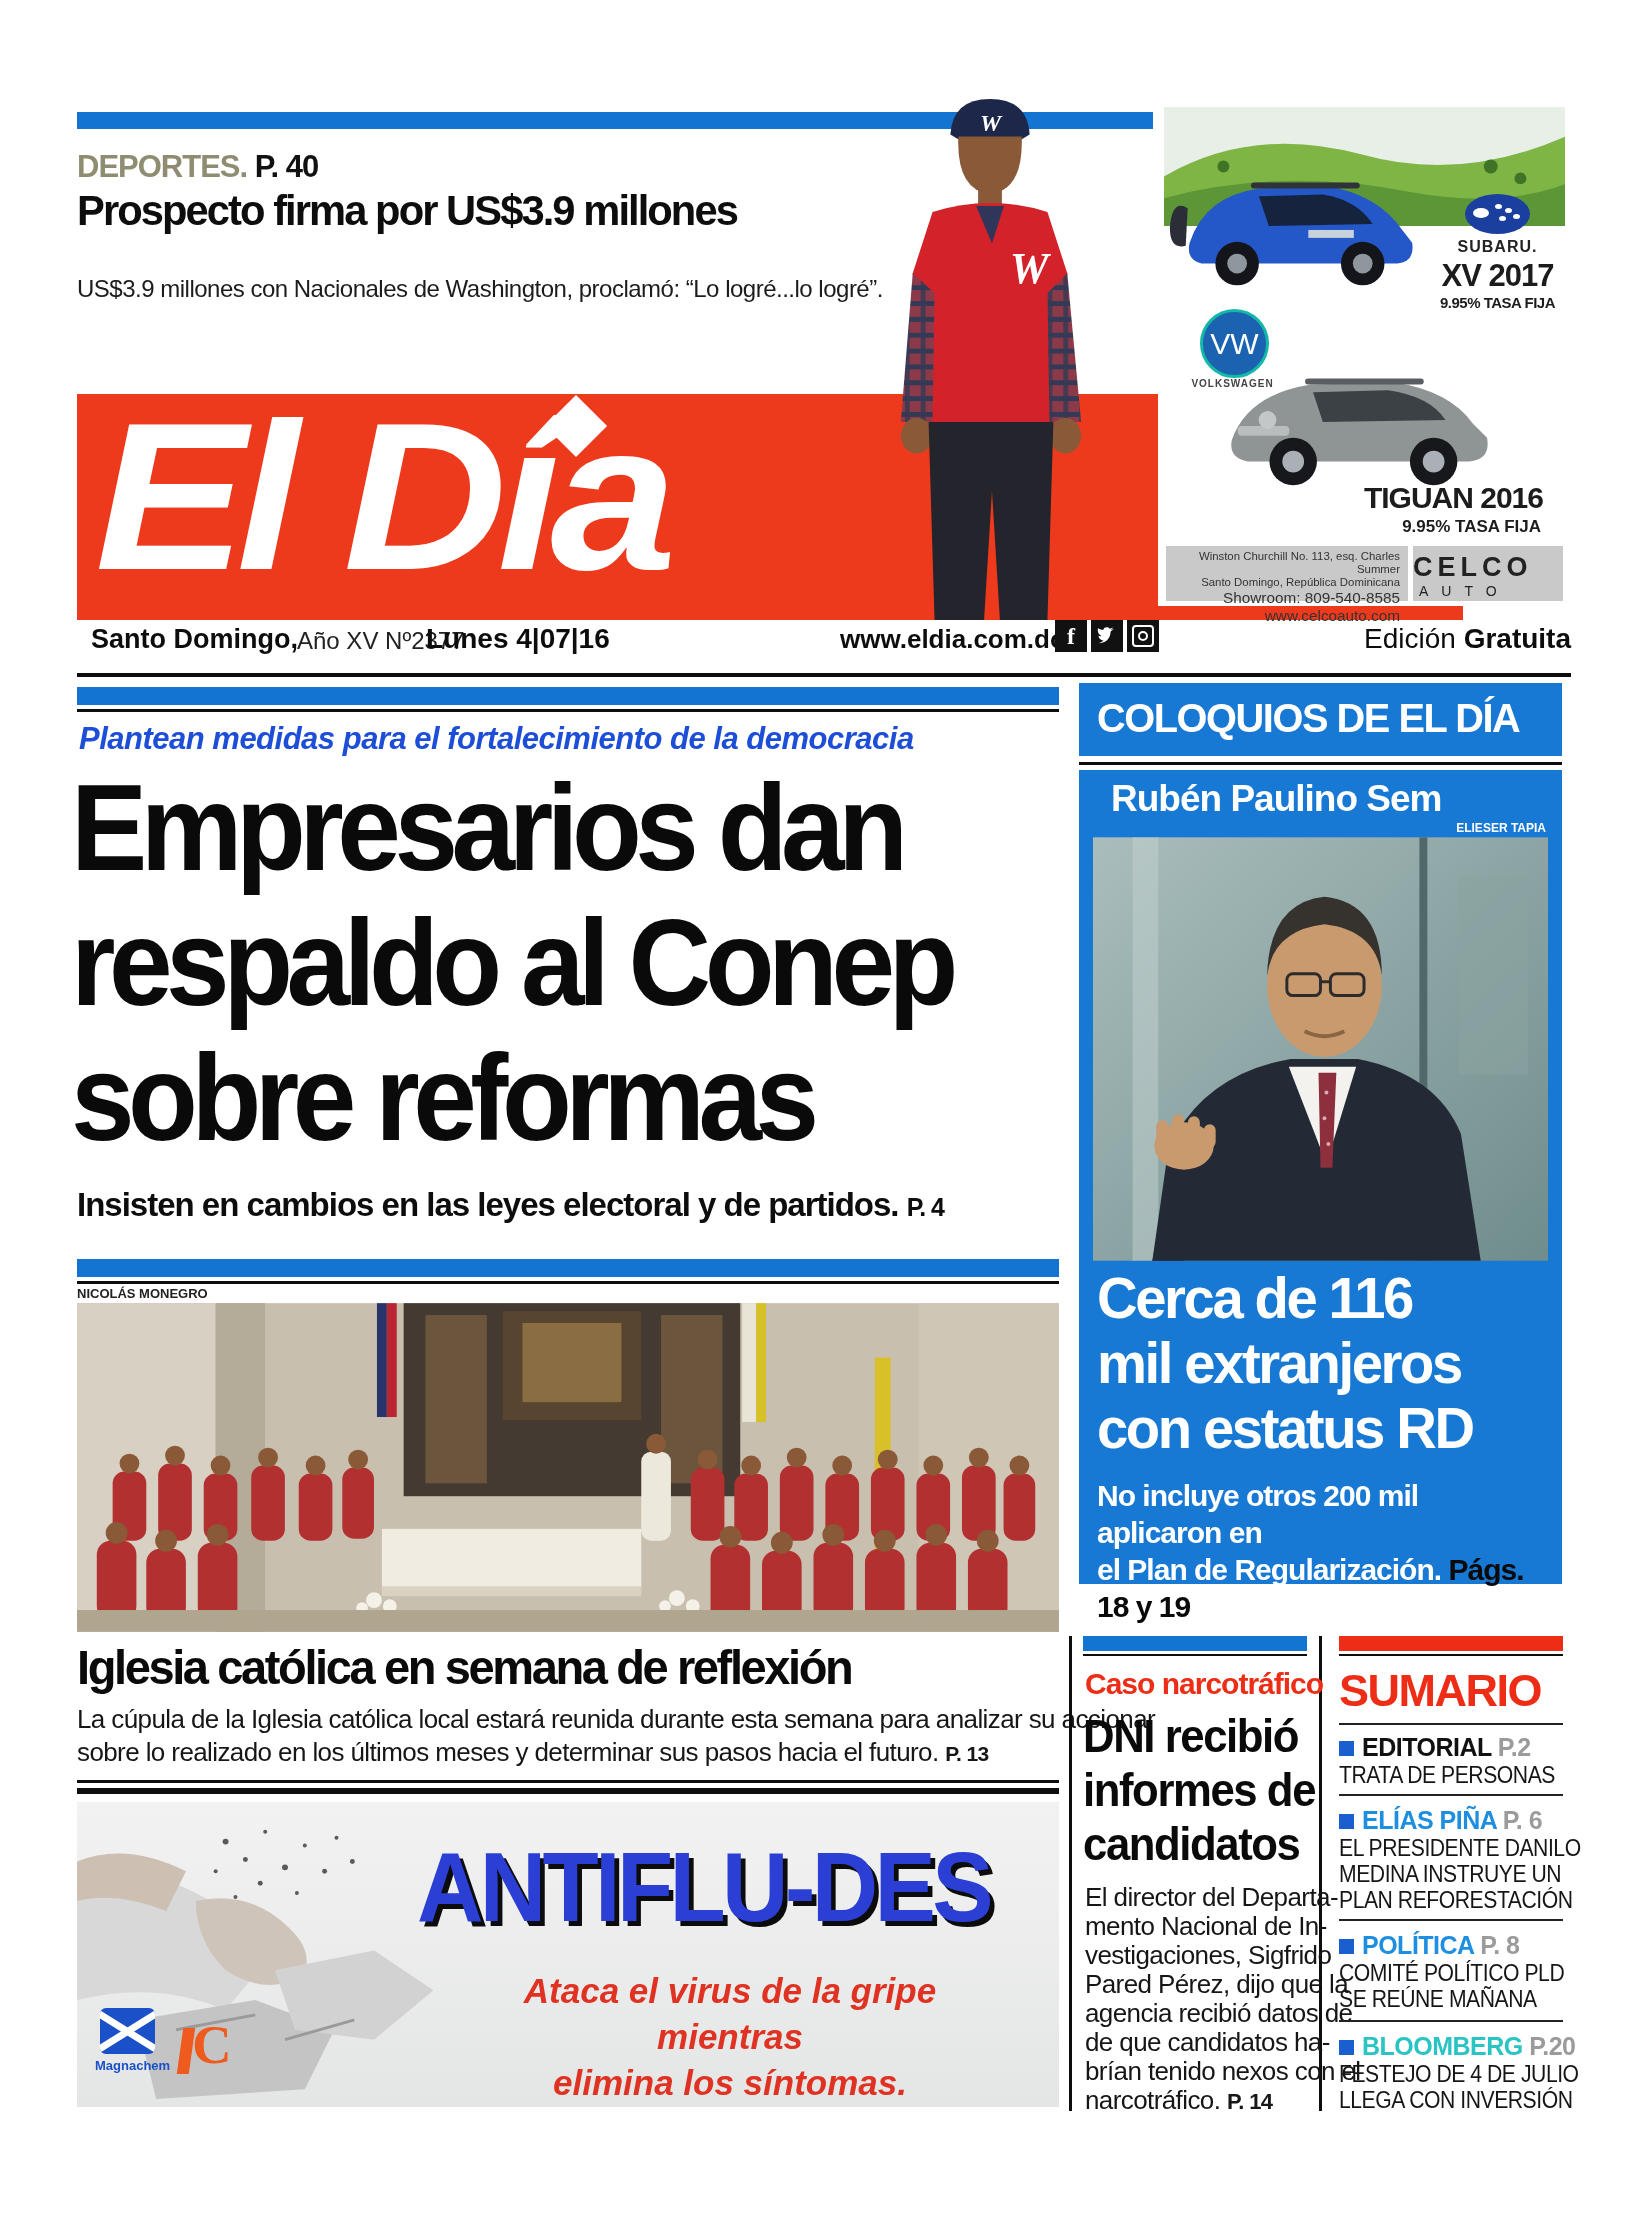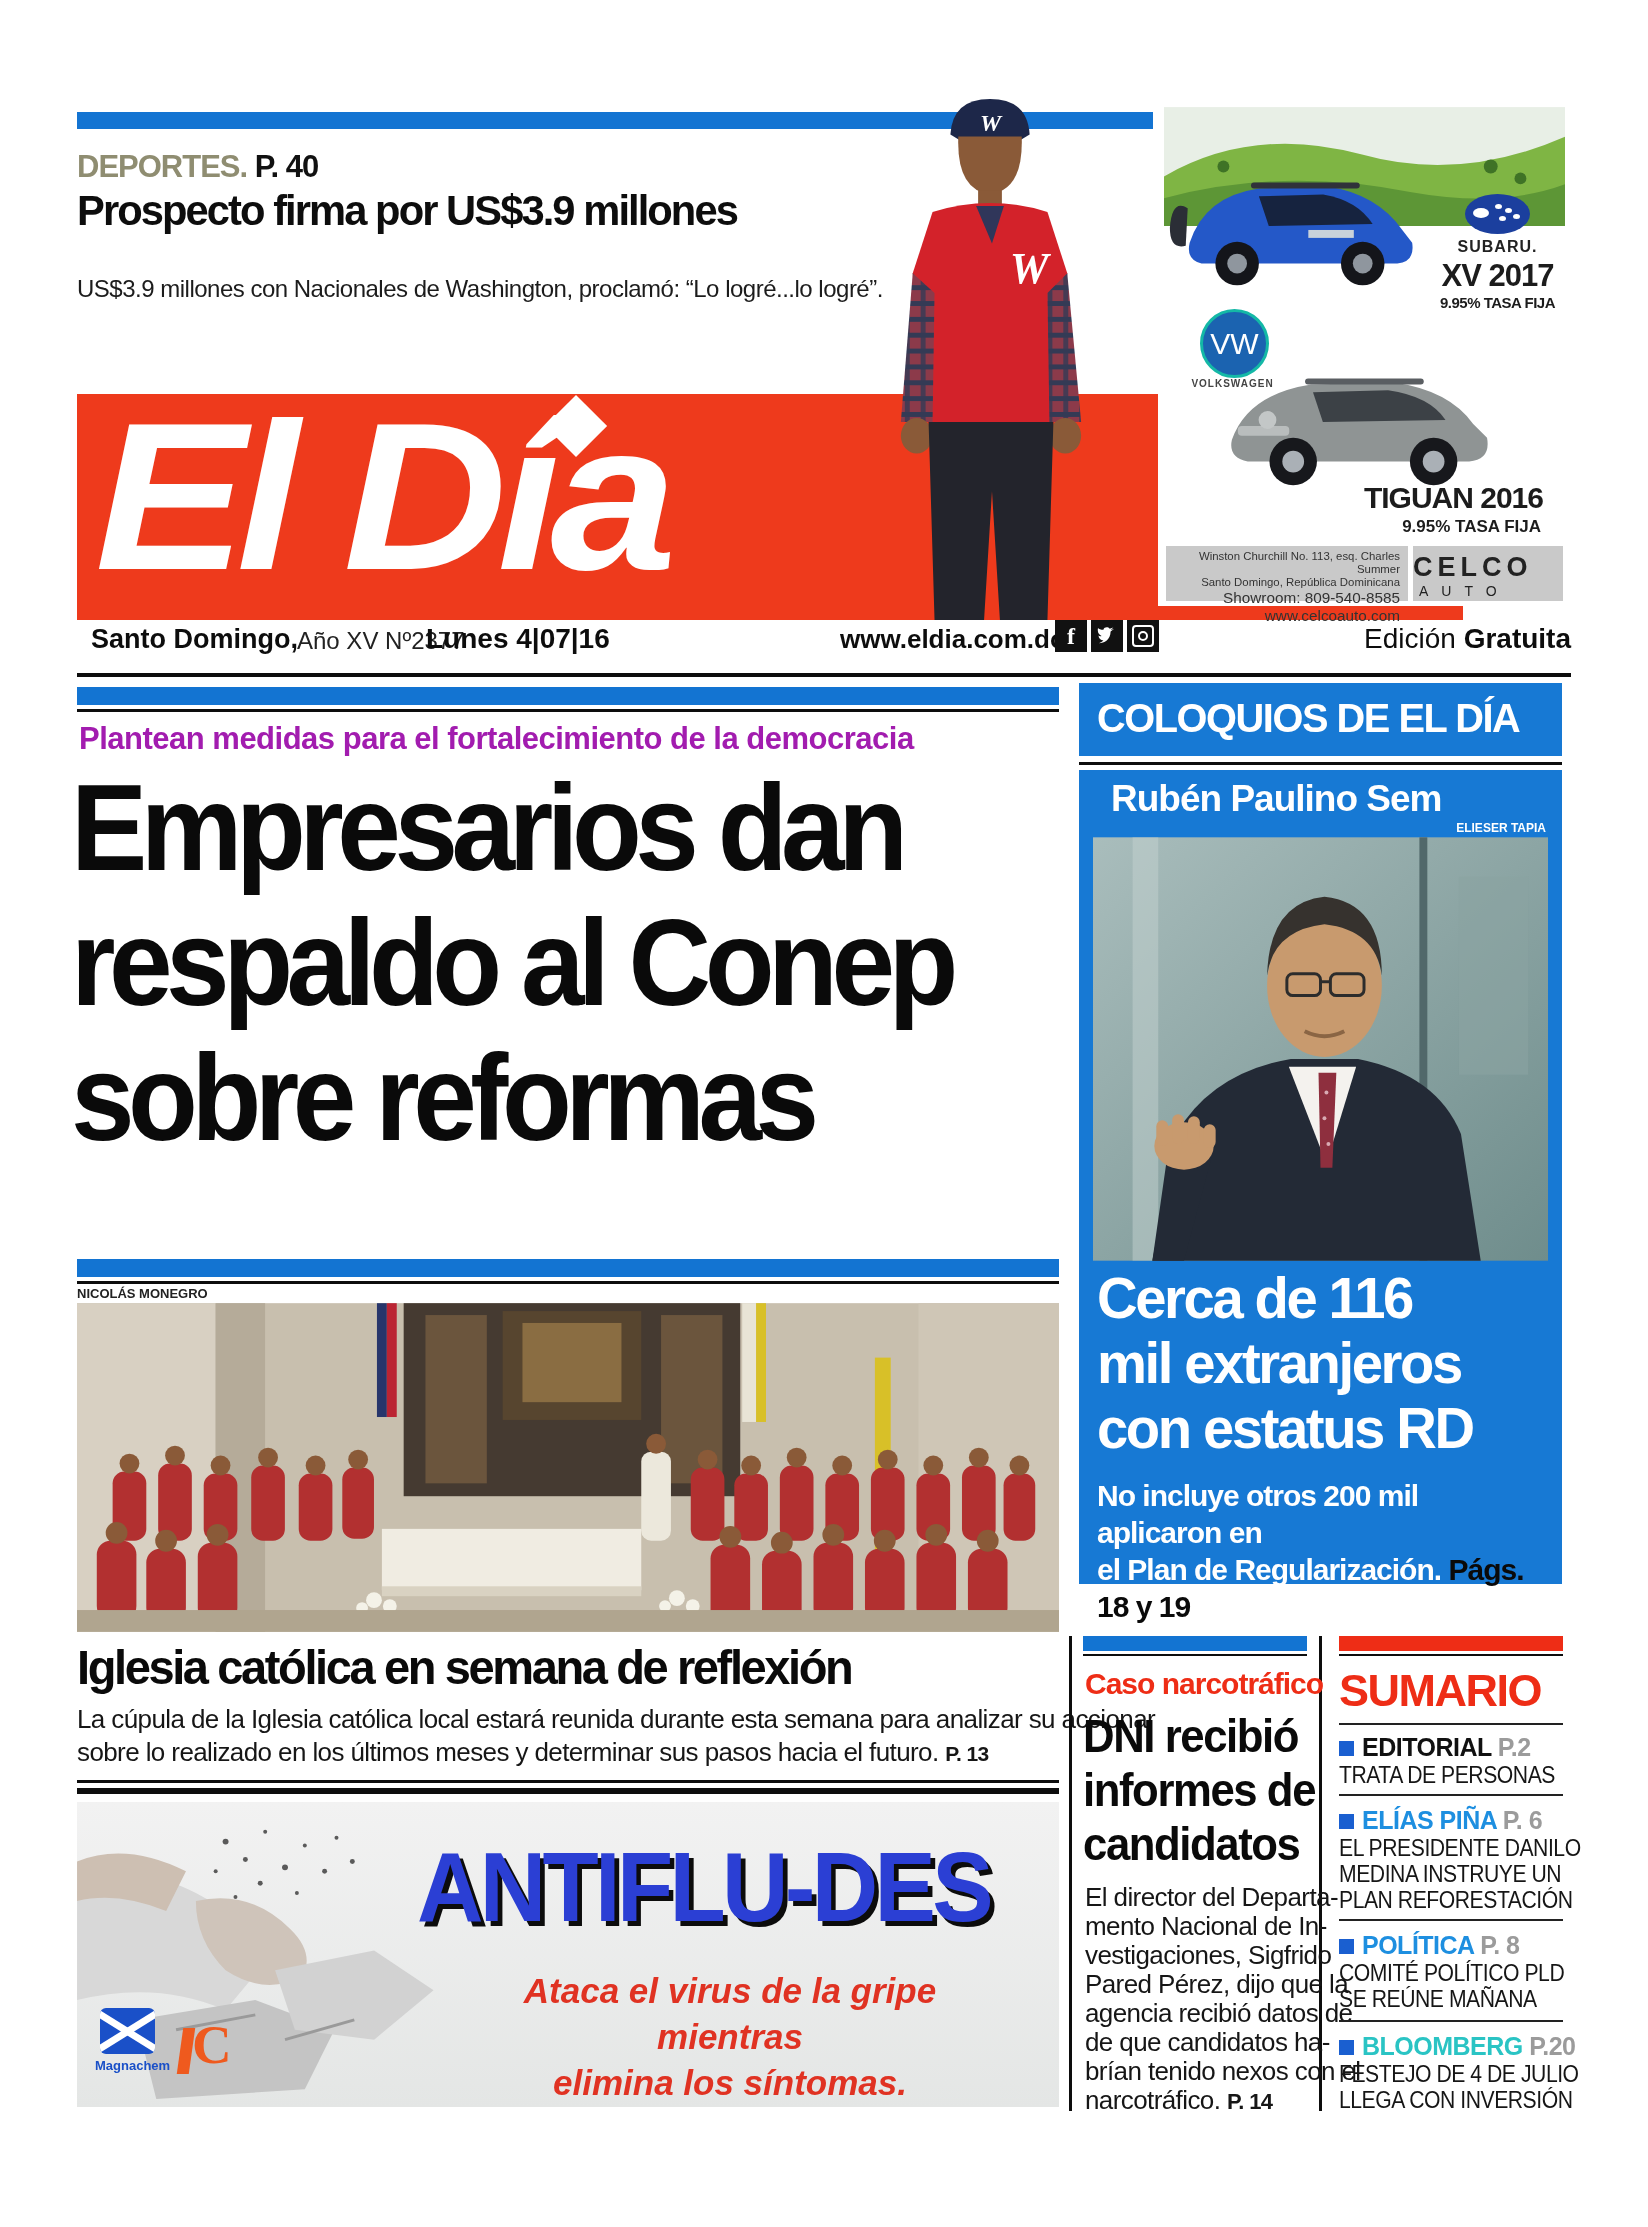--- a/index.html
+++ b/index.html
@@ -30,21 +30,21 @@
   .soc .f{font-family:"Liberation Serif",serif;font-weight:bold;font-size:24px;}
   .cam{width:18px;height:18px;border:2px solid #fff;border-radius:4px;position:relative;}
   .cam:after{content:"";position:absolute;left:4px;top:4px;width:6px;height:6px;border:2px solid #fff;border-radius:50%;}
   .dl-ed{right:77px;top:623px;font-size:28px;color:#0d0d0d;}
   .dl-ed .b{font-weight:bold;}
   .rule-full{left:77px;top:673px;width:1494px;height:4px;background:#0d0d0d;}
 
   
   .bluebar-a{left:77px;top:687px;width:982px;height:18px;background:#1374d2;}
   .thinline-a{left:77px;top:709px;width:982px;height:3px;background:#0d0d0d;}
-  .kicker2{left:79px;top:721px;font-size:31px;font-weight:bold;color:#a21caf;letter-spacing:-0.5px;}
+  .kicker2{left:79px;top:721px;font-size:31px;font-weight:bold;color:#1d4ed8;letter-spacing:-0.5px;font-style:italic;}
   .h-main{left:71px;top:760px;font-size:123px;line-height:135px;font-weight:bold;color:#0a0a0a;letter-spacing:-7px;transform:scaleX(.93);transform-origin:0 0;}
   .sub-main{left:77px;top:1186px;font-size:33px;font-weight:bold;color:#0d0d0d;letter-spacing:-1px;}
   .sub-main .pg{font-size:25px;}
   .bluebar-b{left:77px;top:1259px;width:982px;height:18px;background:#1374d2;}
   .thinline-b{left:77px;top:1281px;width:982px;height:3px;background:#0d0d0d;}
   .credit-l{left:77px;top:1286px;width:982px;text-align:left;font-size:13px;font-weight:bold;color:#222;}
   .church{left:77px;top:1303px;width:982px;height:329px;}
   .h-iglesia{left:77px;top:1639px;font-size:49px;font-weight:bold;color:#0a0a0a;letter-spacing:-2.5px;transform:scaleX(.96);transform-origin:0 0;}
   .p-iglesia{left:77px;top:1703px;font-size:26px;line-height:33px;color:#161616;letter-spacing:-0.6px;}
   .p-iglesia .pg{font-weight:bold;font-size:21px;}
@@ -253,20 +253,24 @@
   </div>
   <div class="abs rule-full"></div>
 
   <div class="abs bluebar-a"></div>
   <div class="abs thinline-a"></div>
   <div class="abs kicker2">Plantean medidas para el fortalecimiento de la democracia</div>
   <div class="abs h-main">
     <div>Empresarios dan</div>
     <div>respaldo al Conep</div>
     <div>sobre reformas</div>
+  </div>
+  <div class="abs sub-main">
+    <span>Insisten en cambios en las leyes electoral y de partidos.</span>
+    <span class="pg">P. 4</span>
   </div>
 
   <div class="abs bluebar-b"></div>
   <div class="abs thinline-b"></div>
   <div class="abs credit-l">NICOLÁS MONEGRO</div>
   <svg class="abs church" viewBox="0 0 992 332">
     <rect width="992" height="332" fill="#c8bfae"></rect>
     <rect x="0" width="140" height="332" fill="#d8d0c2"></rect>
     <rect x="140" width="50" height="332" fill="#b5ab99"></rect>
     <rect x="850" width="142" height="332" fill="#cfc6b6"></rect>

